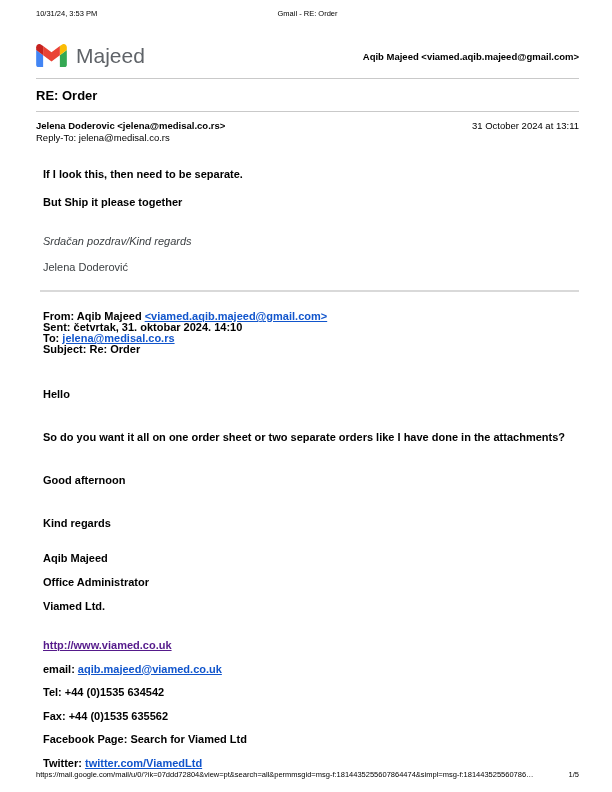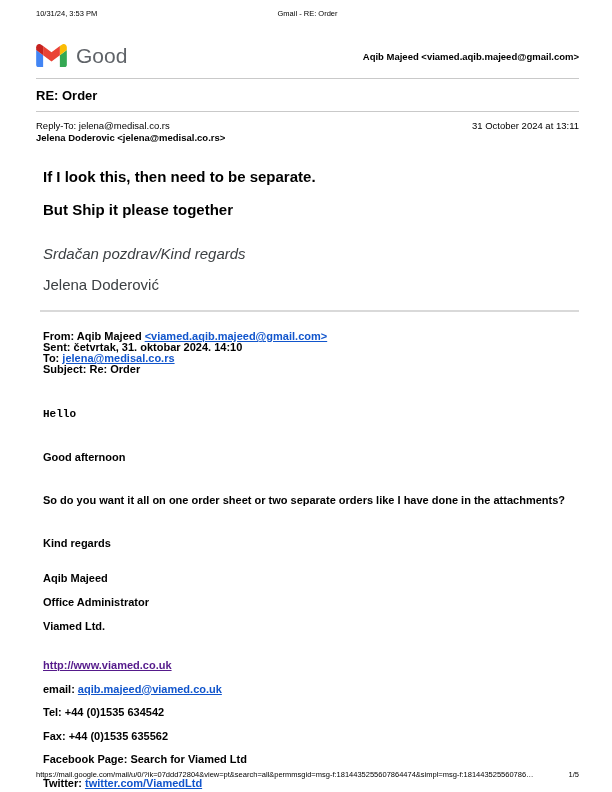--- a/index.html
+++ b/index.html
@@ -36,34 +36,34 @@
   .account { font-size:9.5px; font-weight:bold; padding-bottom:5px; }
   .rule { border:none; border-top:1px solid #c9c9c9; margin:11px 0 0 0; }
   .subject { font-size:13px; font-weight:bold; margin:9px 0 8px 0; }
   .hdr-row {
     margin-top:8px;
     display:flex; justify-content:space-between; align-items:flex-start;
     font-size:9.5px; line-height:11.5px;
   }
   .hdr-from { font-weight:bold; }
   .hdr-date { font-weight:normal; white-space:nowrap; }
-  .msg-body { margin-left:7px; font-size:15px; }
+  .msg-body { margin-left:7px; font-size:11px; }
   .b { font-weight:bold; }
   .p-tight { margin:0; }
   .mb1 { margin-top:25px; }
   .mb2 { margin-top:16px; }
   .signoff { margin-top:27px; color:#3c4043;font-style:italic; }
   .signame { margin-top:14px; color:#3c4043; }
   .qdivider { margin:17px 0 0 4px; height:2px; background:#d9d9d9; }
   .quoted { margin-left:7px; font-size:11px; font-weight:bold; }
   .qhead { margin-top:19px; line-height:11px; }
   .qhead p { margin:0; }
   a.link { color:#1155cc; text-decoration:underline; }
   a.visited { color:#551a8b; text-decoration:underline; }
-  .q-hello { margin-top:33px;font-family:Liberation Mono, monospace; }
+  .q-hello { margin-top:33px; }
   .q-gap { margin-top:31px; }
   .q-sig1 { margin-top:23px; }
   .q-sig { margin-top:12px; }
   .q-web { margin-top:27px; }
   .q-line { margin-top:11.5px; }
 </style>
 </head>
 <body>
 
 <div class="page">
@@ -79,35 +79,35 @@
       <div class="logo">
         <span>
           <svg viewBox="52 42 88 66" xmlns="http://www.w3.org/2000/svg">
             <path fill="#4285f4" d="M58 108h14V74L52 59v43c0 3.32 2.69 6 6 6z"></path>
             <path fill="#34a853" d="M120 108h14c3.32 0 6-2.69 6-6V59l-20 15z"></path>
             <path fill="#fbbc04" d="M120 48v26l20-15v-8c0-7.42-8.47-11.65-14.4-7.2z"></path>
             <path fill="#ea4335" d="M72 74V48l24 18 24-18v26L96 92z"></path>
             <path fill="#c5221f" d="M52 51v8l20 15V48l-5.6-4.2C60.46 39.35 52 43.58 52 51z"></path>
           </svg>
         </span>
-        <span class="logo-text">Good</span>
+        <span class="logo-text">Majeed</span>
       </div>
       <div class="account">Aqib Majeed &lt;viamed.aqib.majeed@gmail.com&gt;</div>
     </div>
 
     <hr class="rule">
 
     <div class="subject">RE: Order</div>
 
     <hr class="rule" style="margin-top:0;">
 
     <div class="hdr-row">
       <div>
+        <p class="p-tight hdr-from">Jelena Doderovic &lt;jelena@medisal.co.rs&gt;</p>
         <p class="p-tight"><span>Reply-To: </span><span>jelena@medisal.co.rs</span></p>
-        <p class="p-tight hdr-from">Jelena Doderovic &lt;jelena@medisal.co.rs&gt;</p>
       </div>
       <div class="hdr-date">31 October 2024 at 13:11</div>
     </div>
 
     <div class="msg-body">
       <p class="p-tight b mb1">If I look this, then need to be separate.</p>
       <p class="p-tight b mb2">But Ship it please together</p>
       <p class="p-tight signoff">Srdačan pozdrav/Kind regards</p>
       <p class="p-tight signame">Jelena Doderović</p>
     </div>
@@ -116,22 +116,22 @@
 
     <div class="quoted">
       <div class="qhead">
         <p><span>From: </span><span>Aqib Majeed </span><a class="link" href="#">&lt;viamed.aqib.majeed@gmail.com&gt;</a></p>
         <p><span>Sent: </span><span>četvrtak, 31. oktobar 2024. 14:10</span></p>
         <p><span>To: </span><a class="link" href="#">jelena@medisal.co.rs</a></p>
         <p><span>Subject: </span><span>Re: Order</span></p>
       </div>
 
       <p class="p-tight q-hello">Hello</p>
+      <p class="p-tight q-gap">So do you want it all on one order sheet or two separate orders like I have done in the attachments?</p>
       <p class="p-tight q-gap">Good afternoon</p>
-      <p class="p-tight q-gap">So do you want it all on one order sheet or two separate orders like I have done in the attachments?</p>
       <p class="p-tight q-gap">Kind regards</p>
       <p class="p-tight q-sig1">Aqib Majeed</p>
       <p class="p-tight q-sig">Office Administrator</p>
       <p class="p-tight q-sig">Viamed Ltd.</p>
       <p class="p-tight q-web"><a class="visited" href="#">http://www.viamed.co.uk</a></p>
       <p class="p-tight q-line"><span>email: </span><a class="link" href="#">aqib.majeed@viamed.co.uk</a></p>
       <p class="p-tight q-line">Tel: +44 (0)1535 634542</p>
       <p class="p-tight q-line">Fax: +44 (0)1535 635562</p>
       <p class="p-tight q-line">Facebook Page: Search for Viamed Ltd</p>
       <p class="p-tight q-line"><span>Twitter: </span><a class="link" href="#">twitter.com/ViamedLtd</a></p>

